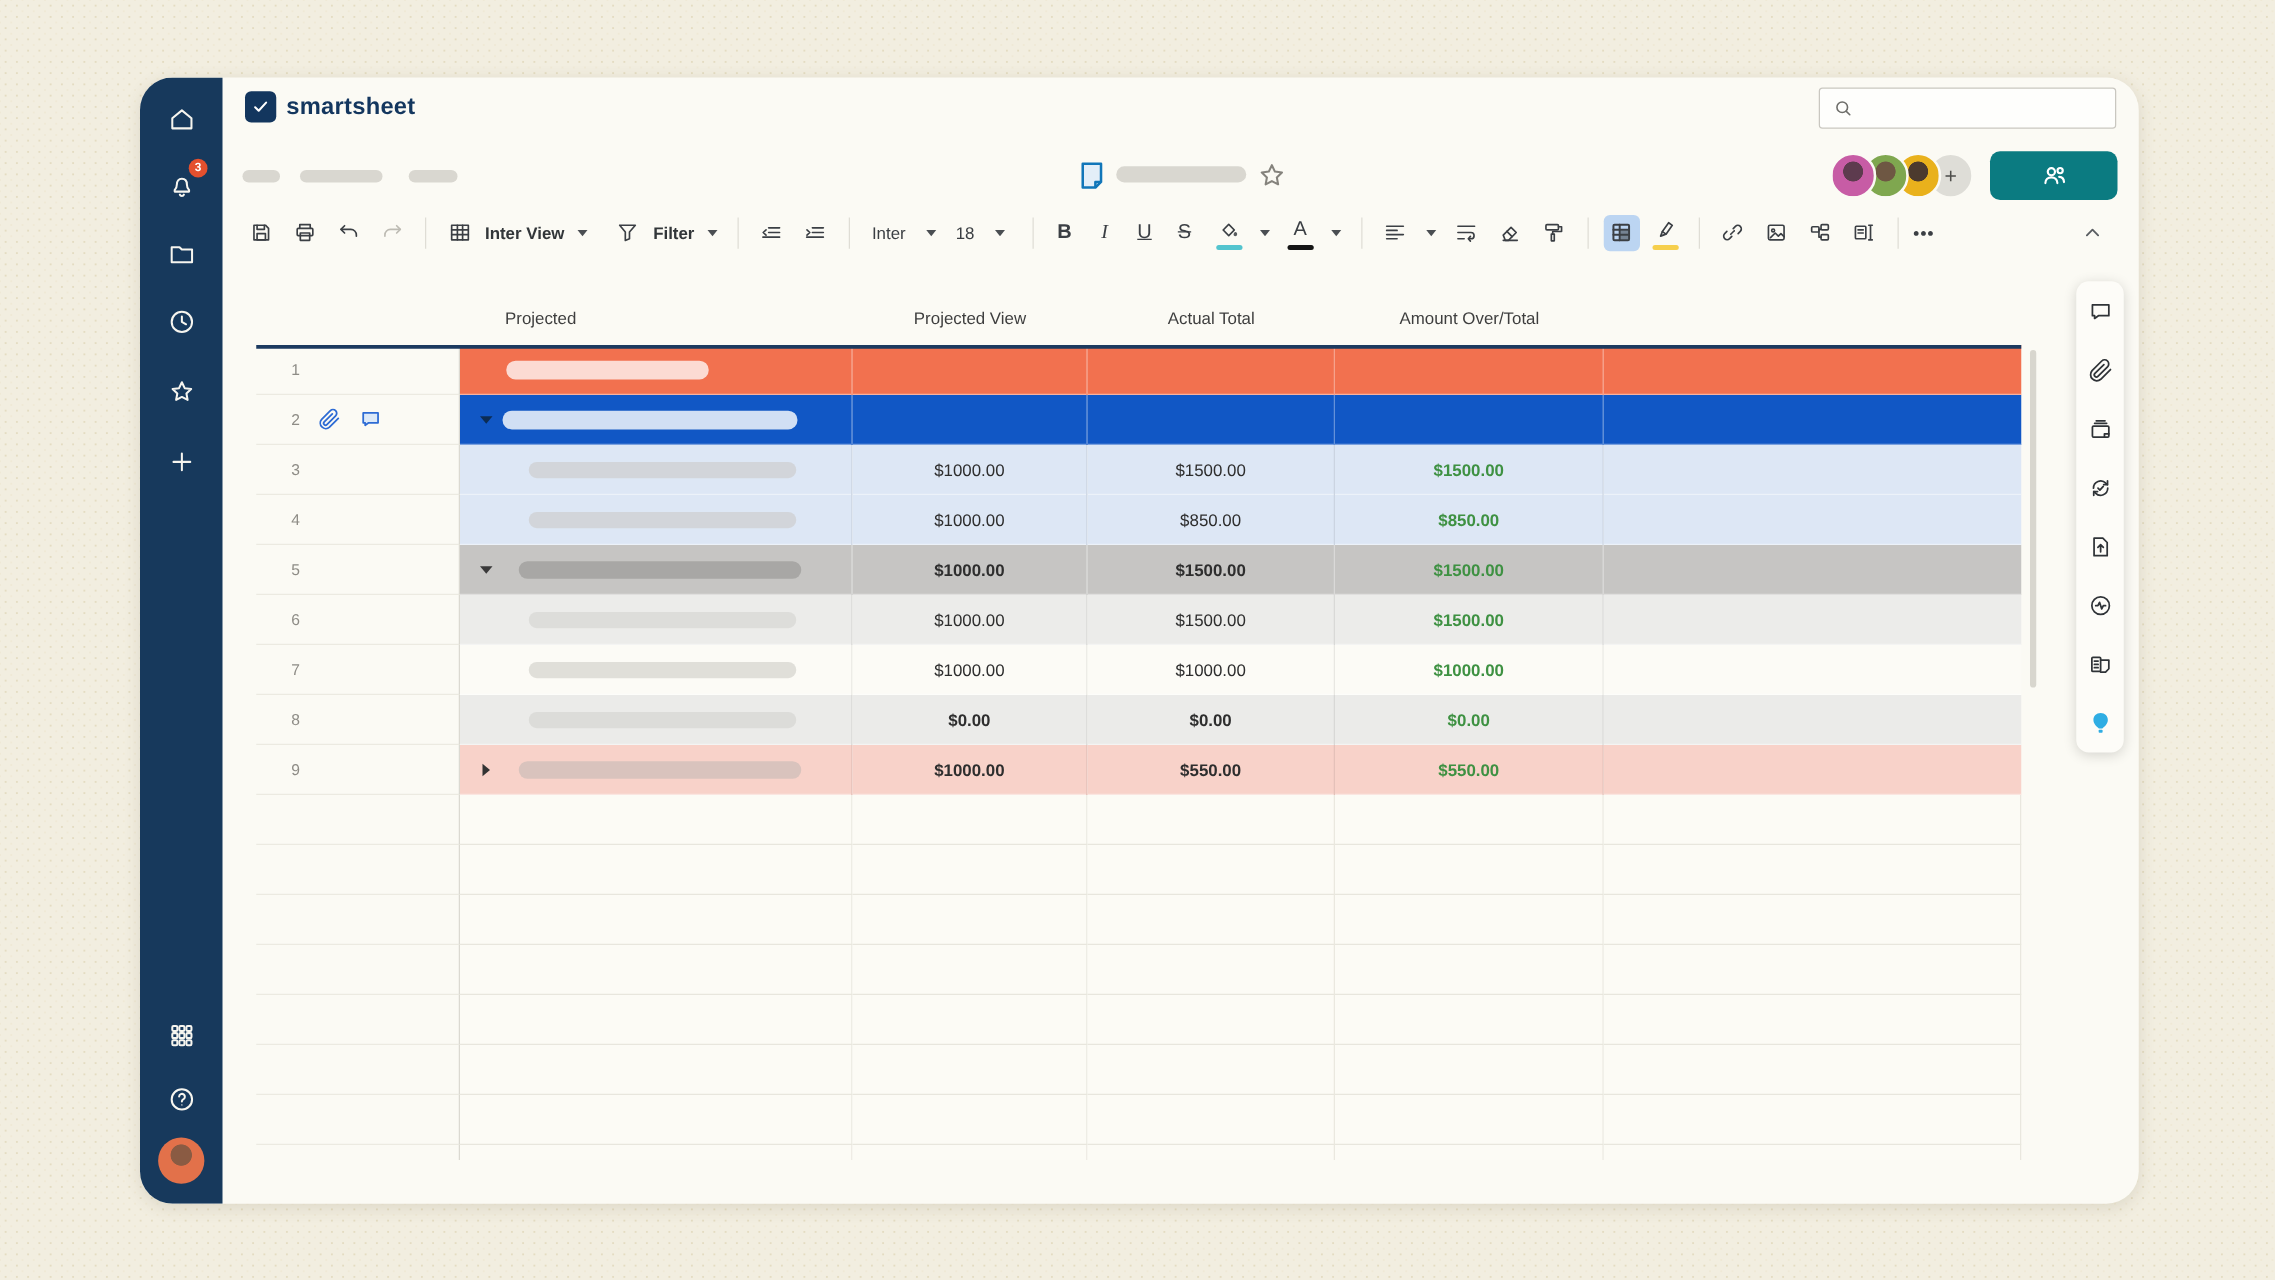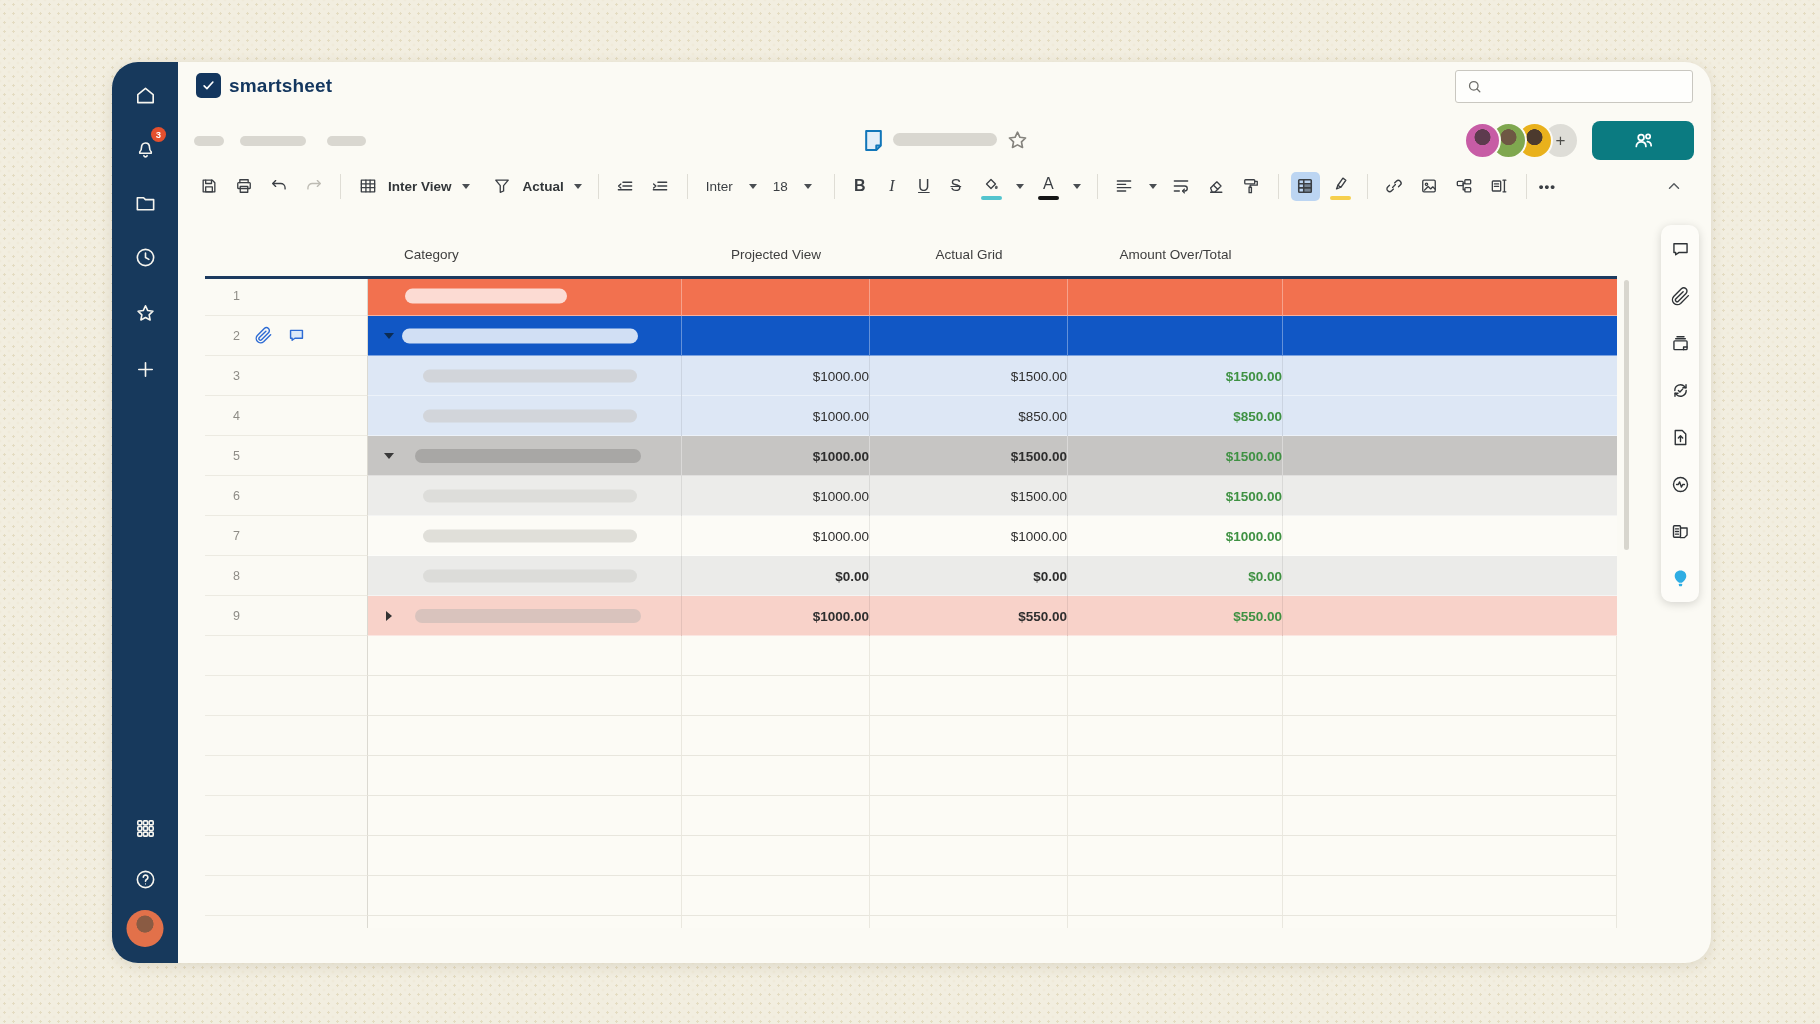--- a/index.html
+++ b/index.html
@@ -92,21 +92,21 @@
   .top-line { position:absolute; left:0; top:44px; width:100%; height:3px; background:#1C3A5F; z-index:4; }
   .g-row { height:40px; }
   .g-num { background:#FBFAF4; border-right:1px solid #DBD9D1; border-bottom:1px solid #ECEAE1;
     display:flex; align-items:center; padding-left:28px; gap:14px; font-size:12.5px; color:#8E8C86; }
   .g-num .ric { display:flex; align-items:center; }
   .g-num .ric svg { width:19px; height:19px; stroke:#2D6BD4; stroke-width:1.8; fill:none;
     stroke-linecap:round; stroke-linejoin:round; }
   .g-cell { position:relative; box-shadow:inset 0 -1px rgba(255,255,255,.45); }
   .g-cell.sep-dark  { border-right:1px solid rgba(0,0,0,.08); }
   .g-cell.sep-light { border-right:1px solid rgba(255,255,255,.35); }
-  .g-val { display:flex; align-items:center; justify-content:flex-end; font-size:13.5px; color:#2E2E2E; }
+  .g-val { display:flex; align-items:center; justify-content:center; font-size:13.5px; color:#2E2E2E; }
   .green { color:#3E9142; }
   .skel { position:absolute; top:50%; transform:translateY(-50%); border-radius:8px; }
   .tri-down { position:absolute; left:16px; top:50%; transform:translateY(-50%); width:0; height:0;
     border-left:5px solid transparent; border-right:5px solid transparent; border-top:6.5px solid #333; }
   .tri-right { position:absolute; left:18px; top:50%; transform:translateY(-50%); width:0; height:0;
     border-top:5px solid transparent; border-bottom:5px solid transparent; border-left:6.5px solid #333; }
   .g-row.empty .g-num { border-bottom:1px solid #ECEAE1; }
   .g-row.empty .e-cell { background:#FCFBF5; border-right:1px solid #EAE8DF; border-bottom:1px solid #E8E6DD; }
   .g-row.empty .e-cell.last { border-right:1px solid #E9E7DE; }
   .g-row.partial { height:12px; }
@@ -266,21 +266,21 @@
           <path d="M4 9.5h16M4 14h16M9.5 5v14M14.5 5v14"></path>
         </svg>
       </div>
     <span class="tlabel">Inter View</span>
     <span class="caret"></span>
     <div class="tbtn" style="margin-left:8px">
         <svg viewBox="0 0 24 24">
           <path d="M4.5 5h15l-5.6 6.5V18l-4 1.6v-8.1Z"></path>
         </svg>
       </div>
-    <span class="tlabel">Actual</span>
+    <span class="tlabel">Filter</span>
     <span class="caret"></span>
     <div class="tdiv"></div>
     <div class="tbtn">
         <svg viewBox="0 0 24 24">
           <path d="M9.5 7.5H20M9.5 12H20M4 16.5h16"></path>
           <path d="M7 9.5L4.3 12 7 14.5"></path>
         </svg>
       </div>
     <div class="tbtn">
         <svg viewBox="0 0 24 24">
@@ -387,23 +387,23 @@
   </div>
   <div class="chev-collapse">
     <svg viewBox="0 0 24 24">
         <path d="M6 15l6-6 6 6"></path>
       </svg>
   </div>
 
   <div class="grid">
     <div class="g-head">
       <div class="g-hcell"></div>
-      <div class="g-hcell left">Category</div>
+      <div class="g-hcell left">Projected</div>
       <div class="g-hcell">Projected View</div>
-      <div class="g-hcell">Actual Grid</div>
+      <div class="g-hcell">Actual Total</div>
       <div class="g-hcell">Amount Over/Total</div>
       <div class="g-hcell"></div>
     </div>
     <div class="top-line"></div>
     <div>
         <div class="g-row">
           <div class="g-num">
             <span>1</span>
           </div>
           <div class="g-cell g-cat sep-light" style="background: rgb(242, 113, 79);">

